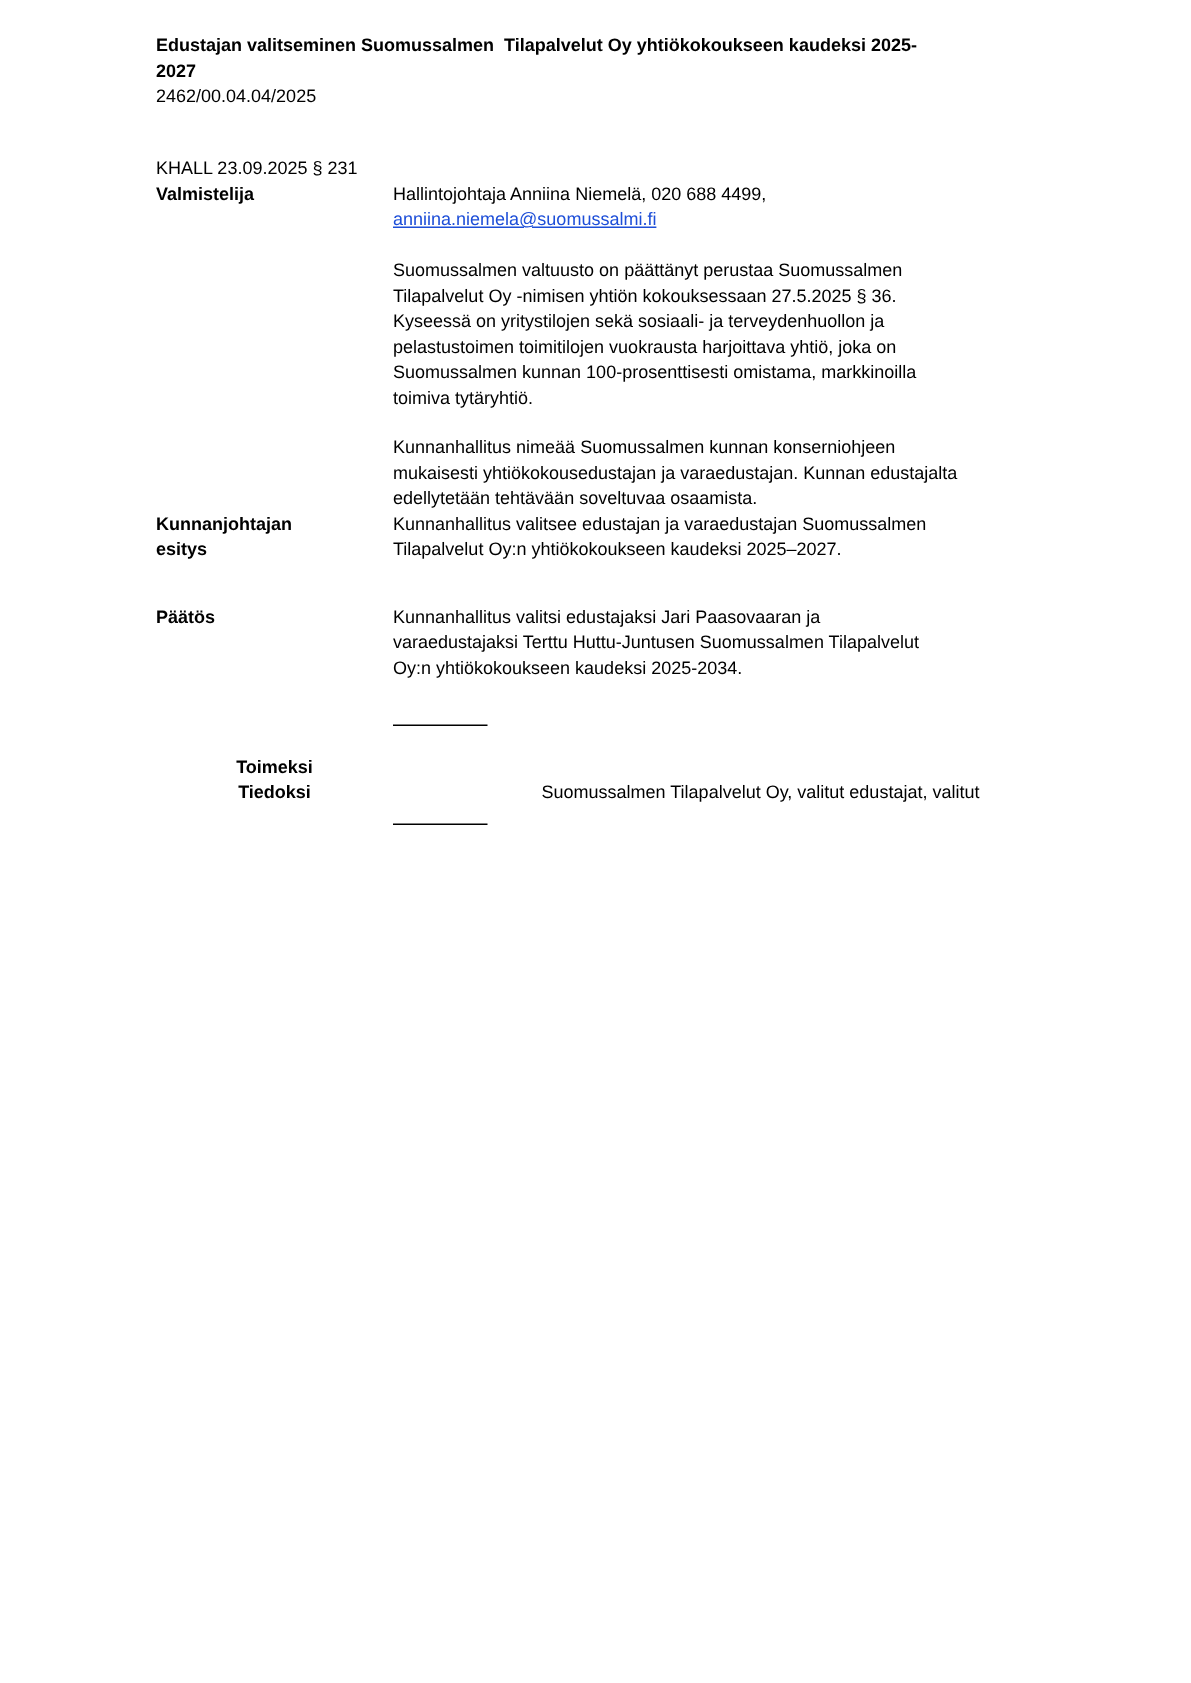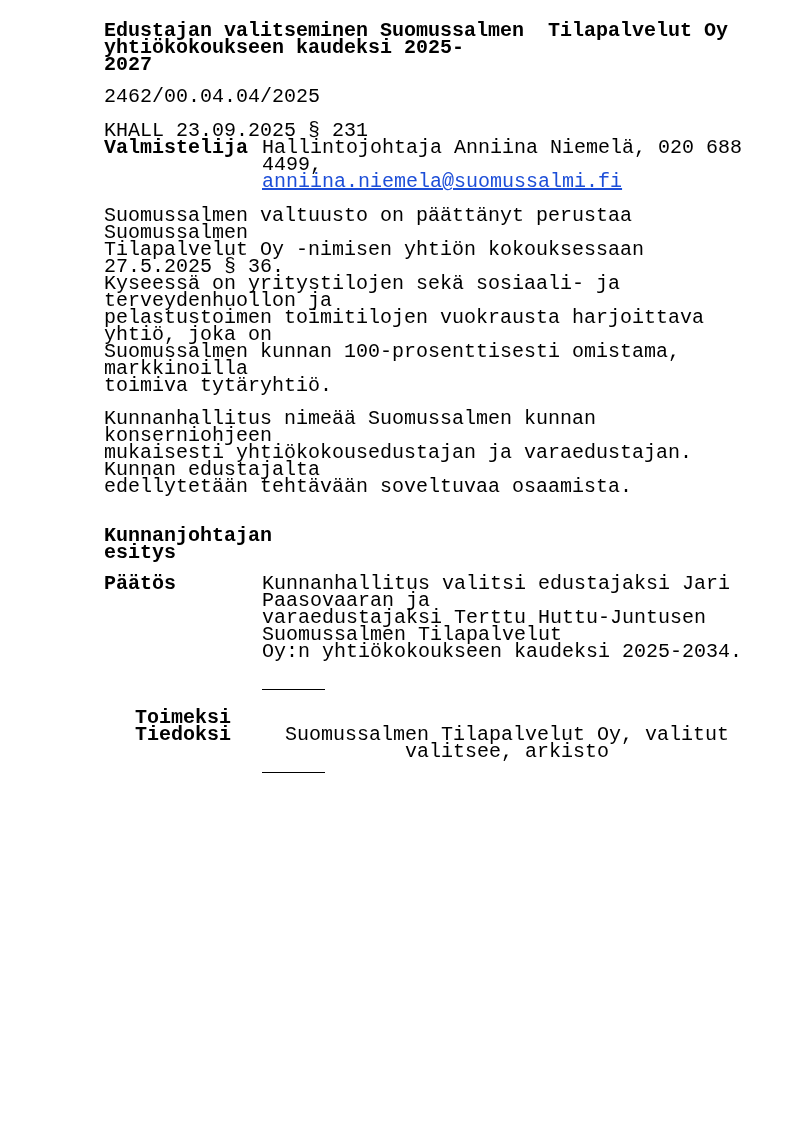--- a/index.html
+++ b/index.html
@@ -2,51 +2,51 @@
 <html><head>
 <meta charset="utf-8">
 <style>
   * { margin:0; padding:0; box-sizing:border-box; }
   html,body { background:#ffffff; }
   .page {
     position:relative;
     width:794px;
     height:1122px;
     background:#ffffff;
-    font-family:Liberation Mono, monospace;
-    font-size:20px;
+    font-family:Liberation Sans, sans-serif;
+    font-size:12px;
     line-height:17px;
     color:#000000;
     overflow:hidden;
   }
   .doc {
     position:absolute;
     left:104px;
     top:22px;
     width:648px;
   }
   .pre { white-space:pre-wrap; }
   .doc-title {
     font-weight:bold;
     white-space:pre-wrap;
   }
-  .case-number { margin-top:15px; }
-  .khall-heading { margin-top:17px; }
+  .case-number { }
+  .khall-heading { margin-top:31px; }
   .row {
     display:grid;
     grid-template-columns:158px 1fr;
     align-items:start;
   }
   .row-valmistelija { }
   .label-cell { font-weight:bold; white-space:pre-wrap; }
-  .indent { }
+  .indent { margin-left:158px; }
   .para1 { margin-top:17px; }
   .para2 { margin-top:16px; }
-  .row-esitys { margin-top:32px; }
-  .row-paatos { margin-top:14px; }
+  .row-esitys { margin-top:0; }
+  .row-paatos { margin-top:28px; }
   .email-link {
     display:inline-block;
     text-decoration:underline;
     cursor:pointer;
   }
   .sig-line {
     margin-top:29px;
     margin-left:158px;
     width:63px;
     border-top:1px solid #000000;
@@ -84,33 +84,35 @@
 Suomussalmen kunnan 100-prosenttisesti omistama, markkinoilla
 toimiva tytäryhtiö.</div>
 
     <div class="pre indent para2">Kunnanhallitus nimeää Suomussalmen kunnan konserniohjeen
 mukaisesti yhtiökokousedustajan ja varaedustajan. Kunnan edustajalta
 edellytetään tehtävään soveltuvaa osaamista.</div>
 
     <div class="row row-esitys">
       <div class="label-cell">Kunnanjohtajan
 esitys</div>
+      <div class="pre">Kunnanhallitus valitsee edustajan ja varaedustajan Suomussalmen
+Tilapalvelut Oy:n yhtiökokoukseen kaudeksi 2025–2027.</div>
     </div>
 
     <div class="row row-paatos">
       <div class="label-cell">Päätös</div>
       <div class="pre">Kunnanhallitus valitsi edustajaksi Jari Paasovaaran ja
 varaedustajaksi Terttu Huttu-Juntusen Suomussalmen Tilapalvelut
 Oy:n yhtiökokoukseen kaudeksi 2025-2034.</div>
     </div>
 
     <div class="sig-line"></div>
 
     <div class="row row-toimeksi">
       <div class="label-cell">Toimeksi
 Tiedoksi</div>
-      <div class="toimeksi-content pre">Suomussalmen Tilapalvelut Oy, valitut valitsee, arkisto</div>
+      <div class="toimeksi-content pre">Suomussalmen Tilapalvelut Oy, valitut edustajat, valitut</div>
     </div>
 
     <div class="sig-line sig-line-2"></div>
 
   </div>
 </div>
 
 </body></html>

